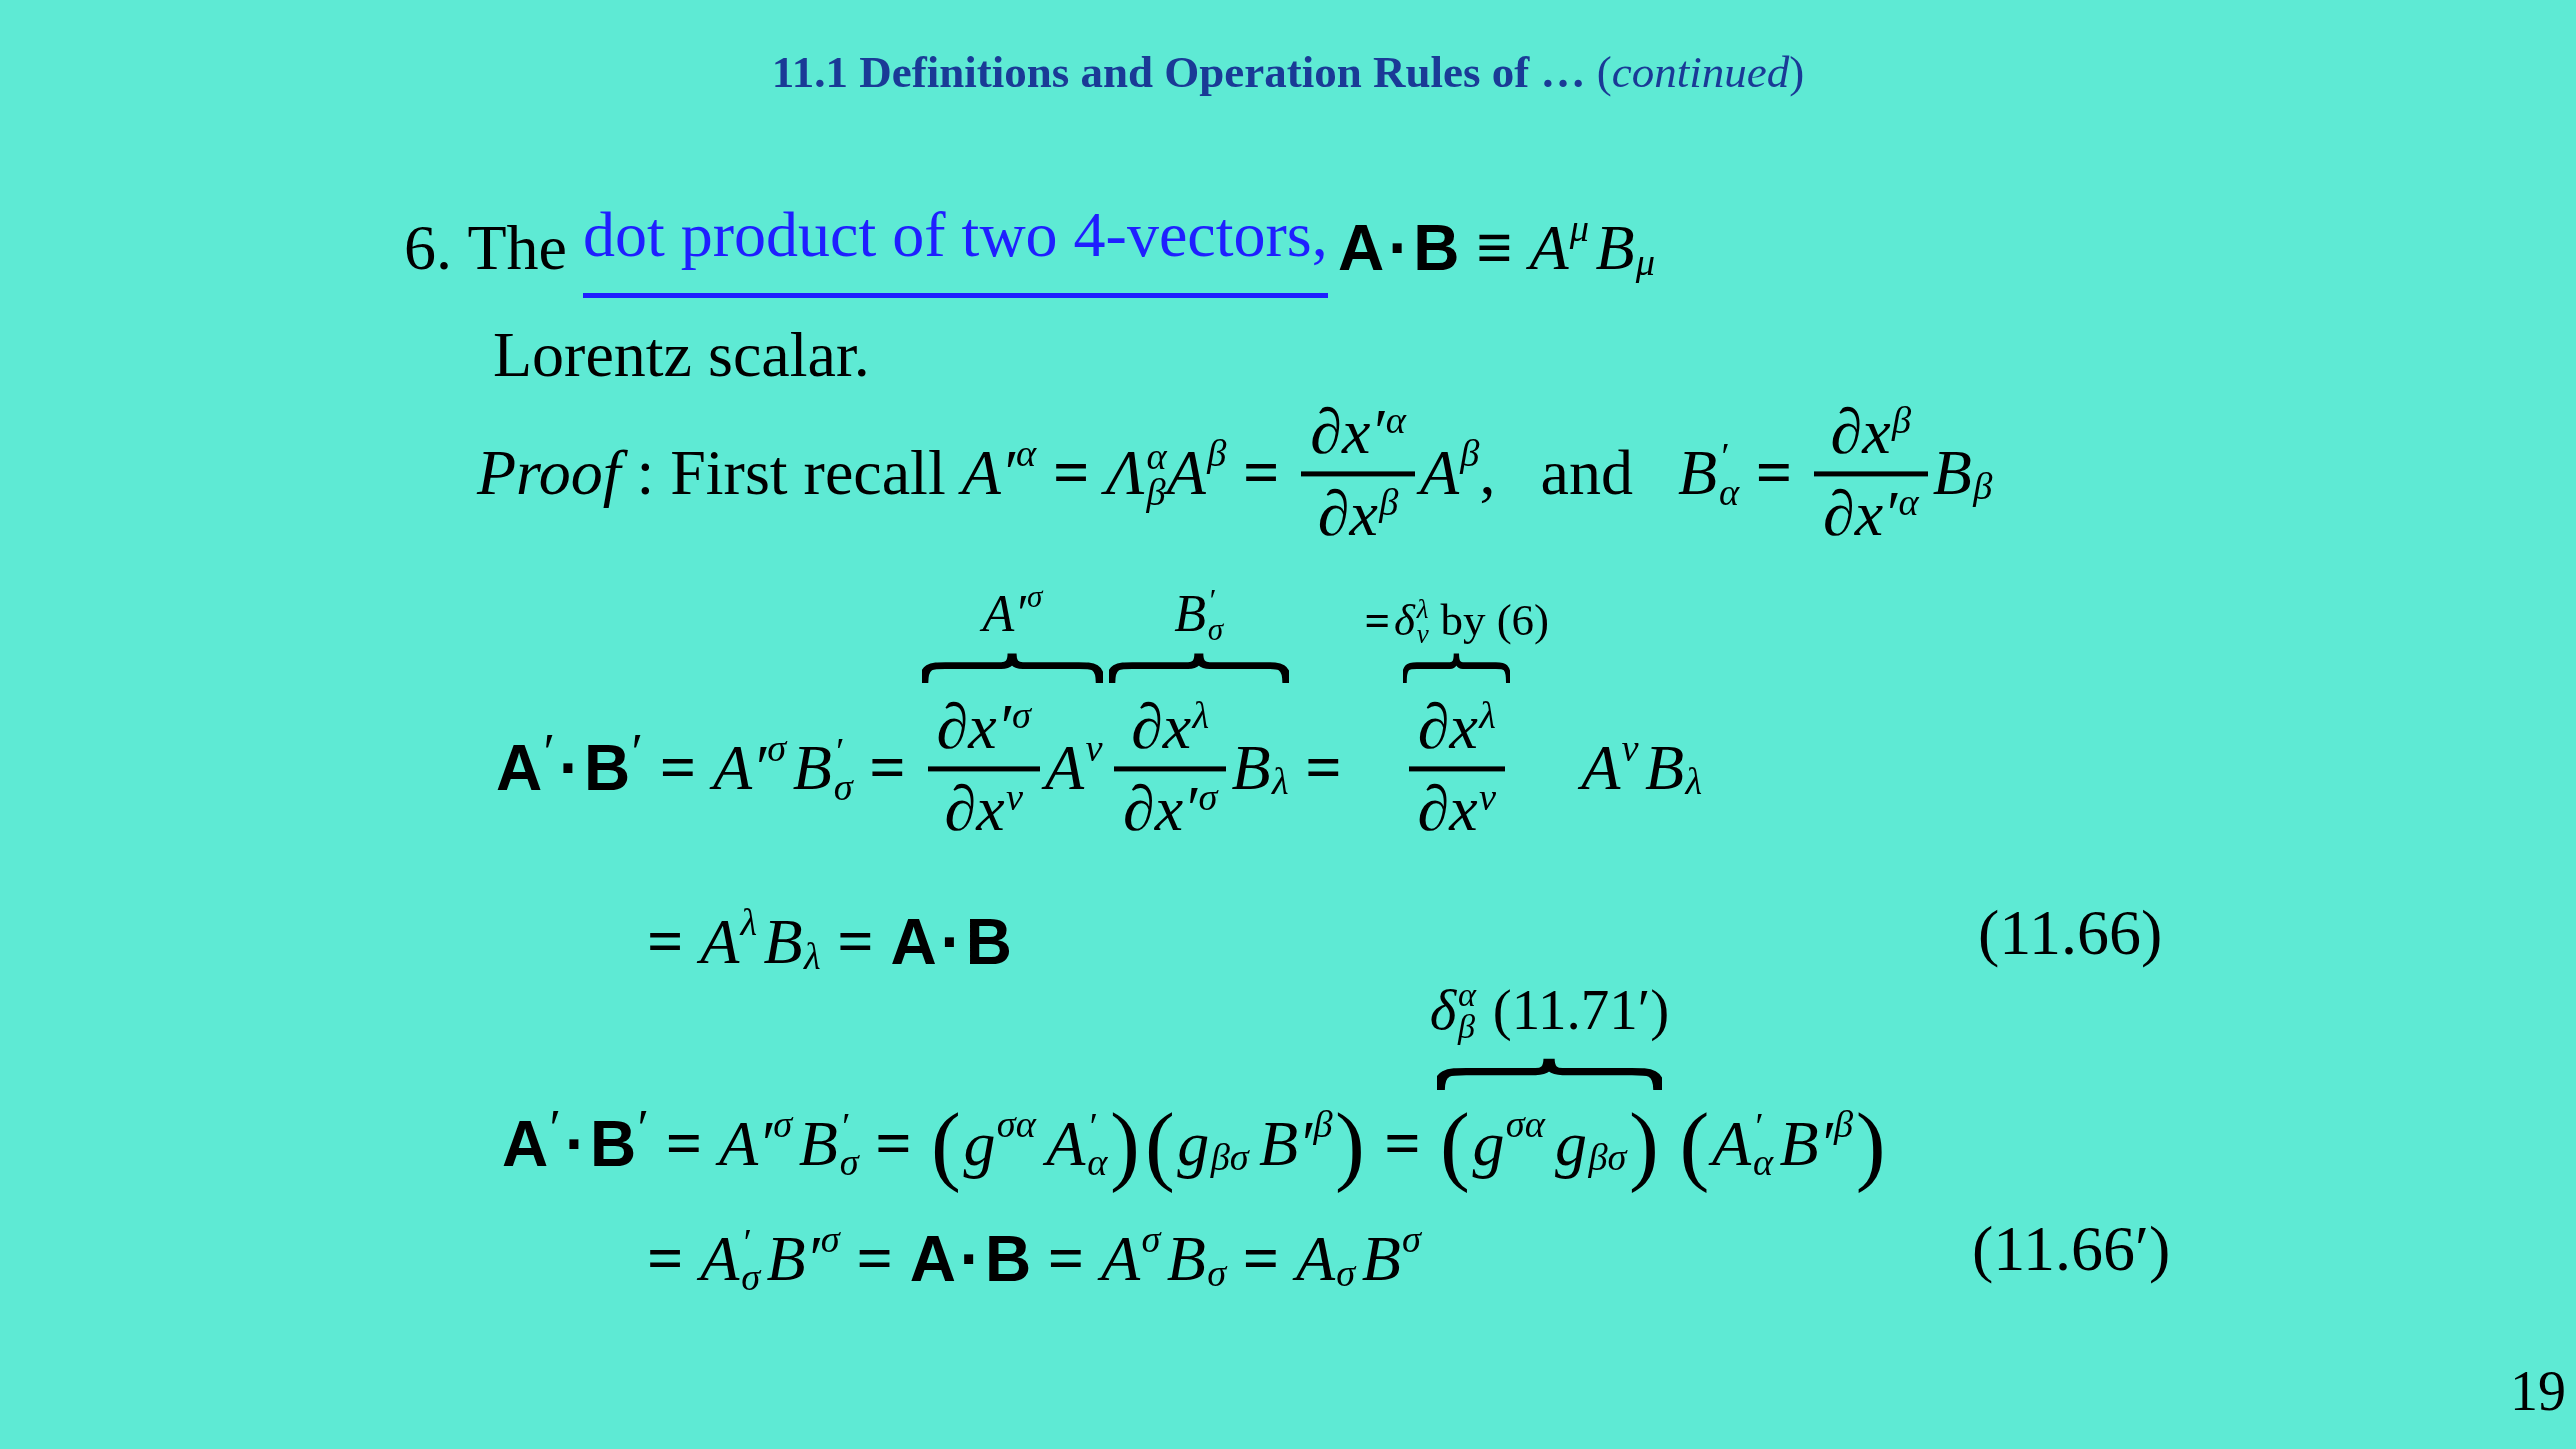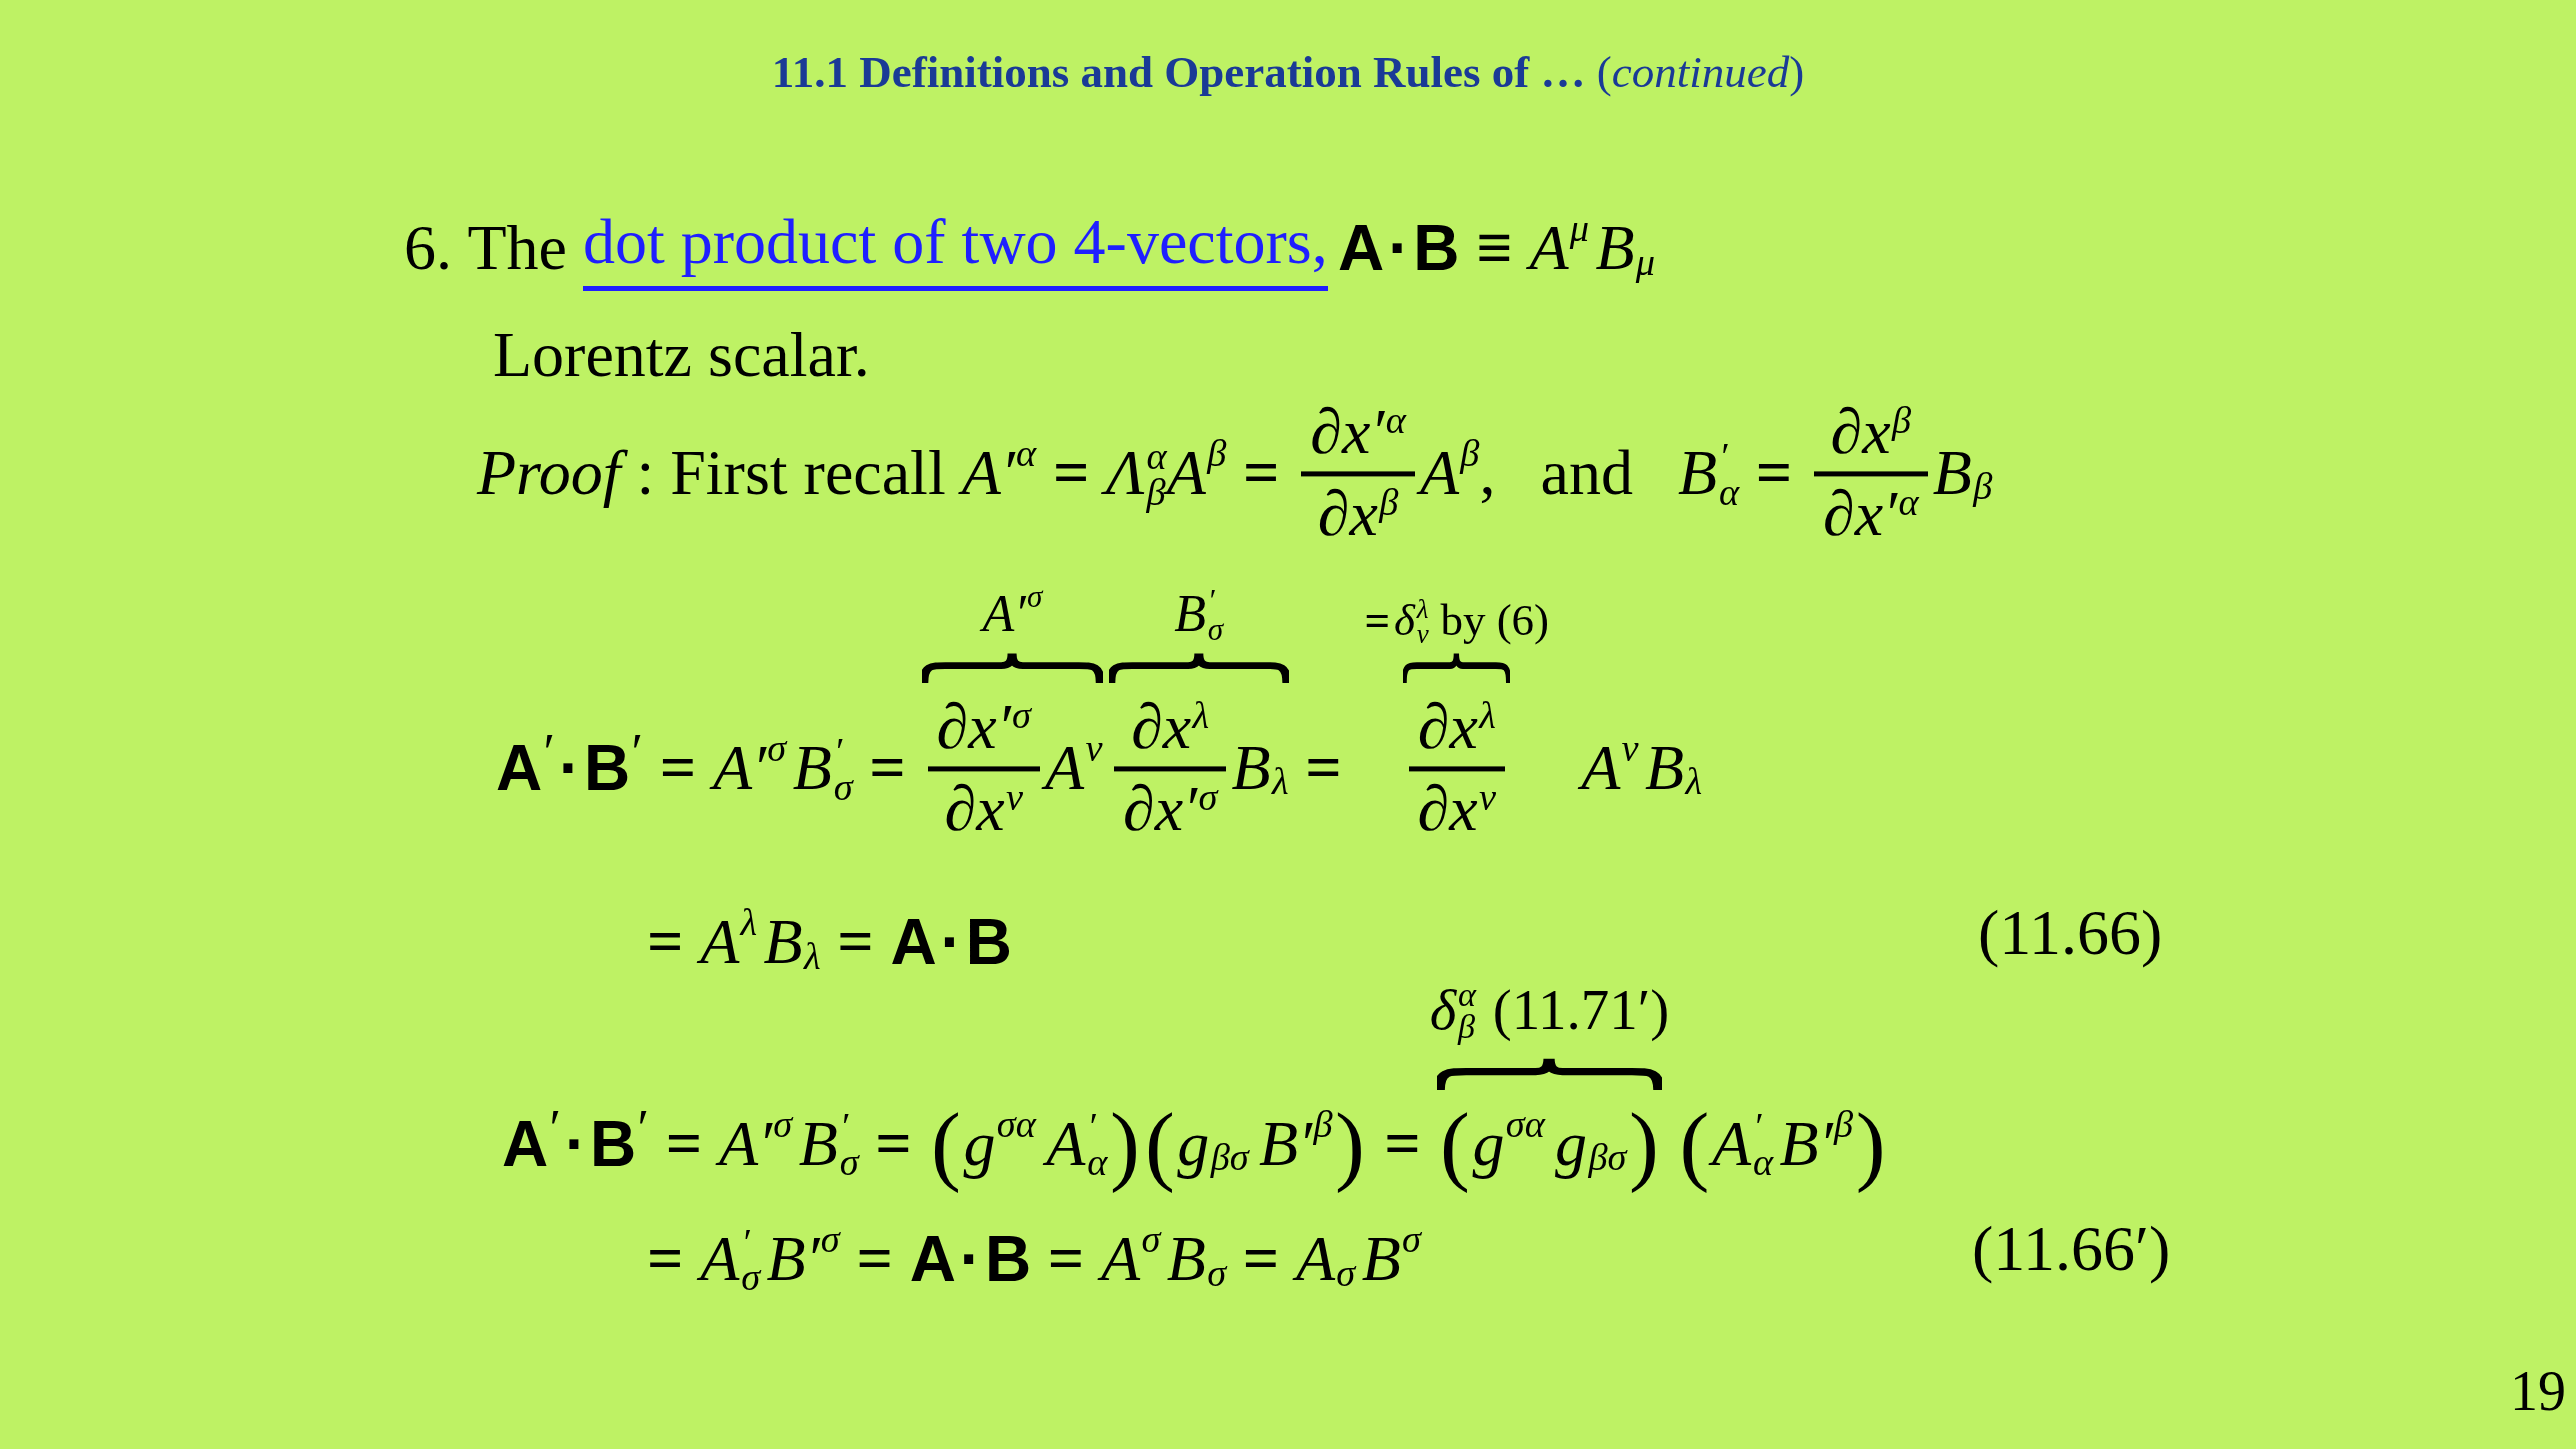--- a/index.html
+++ b/index.html
@@ -1,16 +1,16 @@
 <!DOCTYPE html>
 <html style="font-size:10.3px"><head>
 <meta charset="utf-8">
 <style>
   html,body{margin:0;padding:0;background:#fff;}
-  .slide{position:relative;width:2576px;height:1449px;background:#bef264;overflow:hidden;
+  .slide{position:relative;width:2576px;height:1449px;background:#5eead4;overflow:hidden;
          font-family:"Liberation Serif","DejaVu Serif",serif;color:#000;}
 
   
   .line{position:absolute;display:flex;align-items:center;white-space:pre;
         transform:translateY(-50%);font-size:64px;}
   .tok{display:inline-flex;align-items:center;white-space:pre;}
   .up{font-style:normal;}
   .i{font-style:italic;}
   .vec{font-family:"Liberation Sans","DejaVu Sans",sans-serif;font-weight:bold;font-style:normal;}
   .cd{margin:0 3.9px;}
@@ -40,21 +40,21 @@
 
   
   .sp10{width:6.4px;}.sp16{width:10.3px;}.sp24{width:15.5px;}.sp70{width:45px;}.sp110{width:71px;}
 
   
   .title{position:absolute;left:0;right:0;top:72px;transform:translateY(-50%);
          text-align:center;font-size:45px;color:#1a3a96;white-space:pre;}
   .tbold{font-weight:bold;}
   .tital{font-style:italic;}
   .link{color:#1f1fff;text-decoration:none;border-bottom:5.8px solid #1f1fff;
-        padding-bottom:7px;display:inline-block;cursor:pointer;}
+        padding-bottom:21px;display:inline-block;cursor:pointer;}
   .eqnum{position:absolute;transform:translateY(-50%);font-size:64px;white-space:pre;}
   .pagenum{position:absolute;transform:translateY(-50%);font-size:56px;}
 
   .l1{left:404px;top:248px;}
   .l2{left:493px;top:335px;margin-top:20px;}
   .l3{left:477px;top:473px;text-align:right;}
   .l4{left:496px;top:768px;}
   .l5{left:647px;top:942px;}
   .l6{left:502px;top:1143px;}
   .l7{left:647px;top:1259px;}

